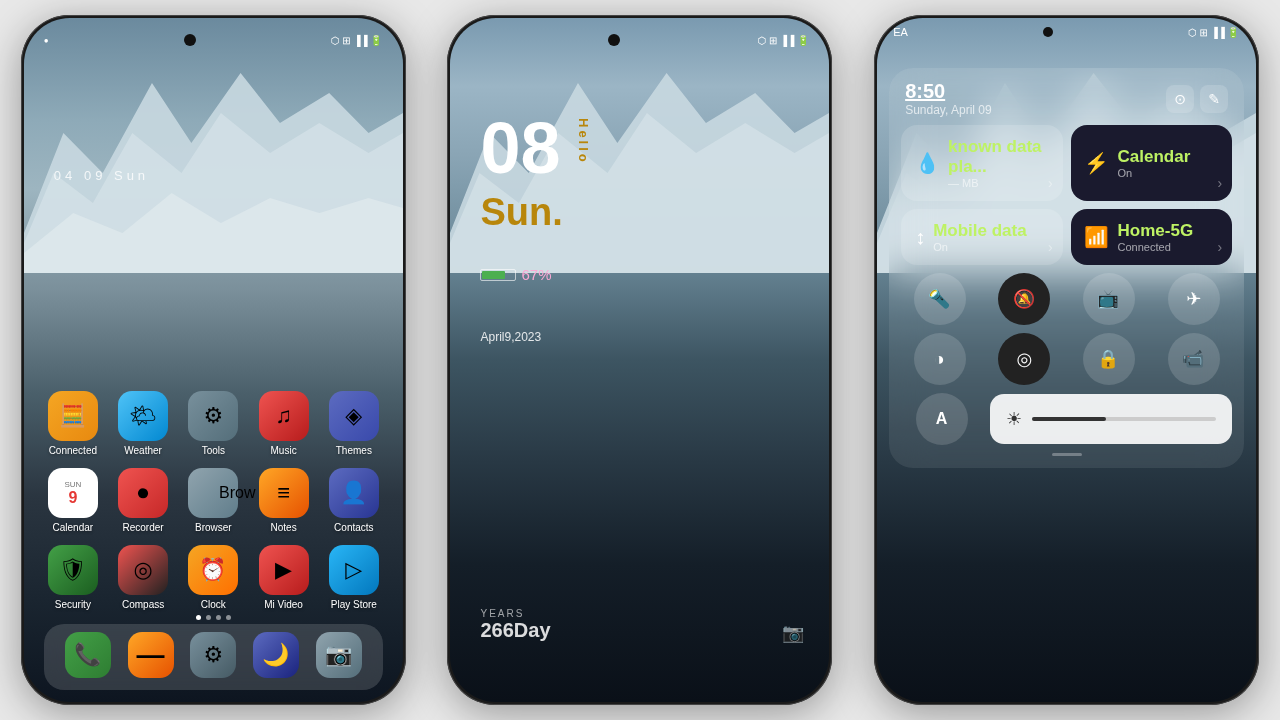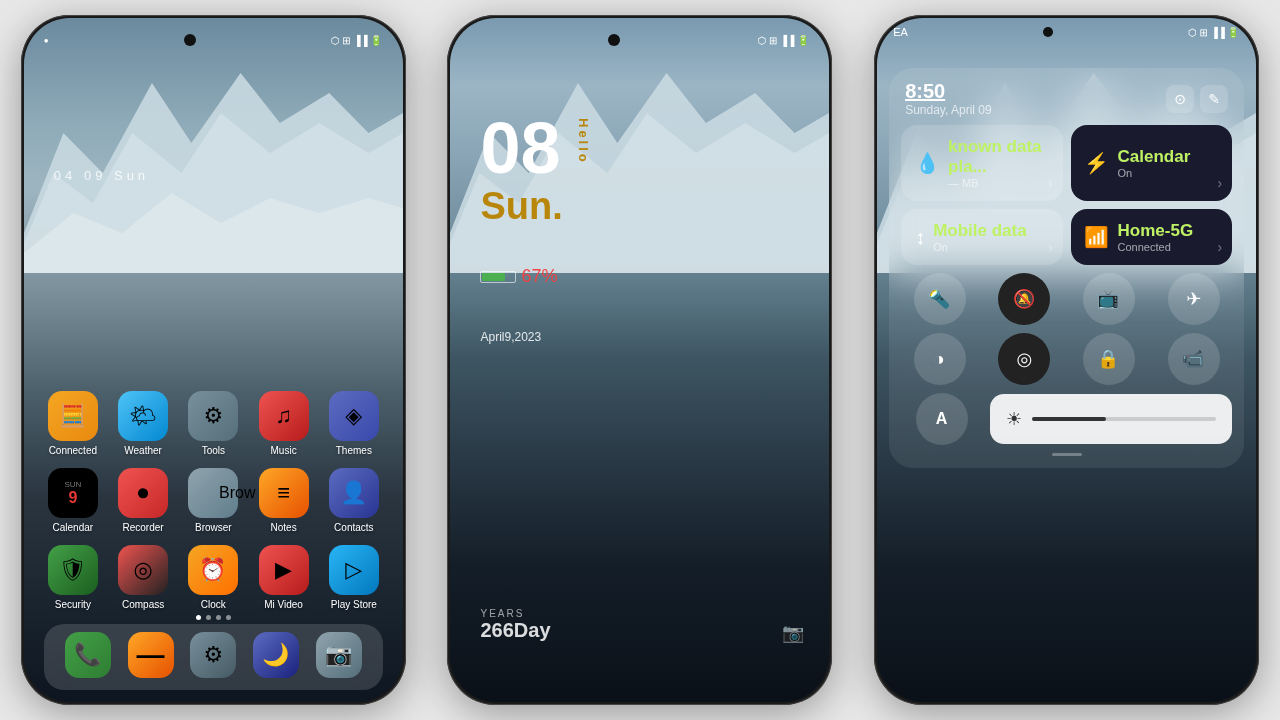--- a/index.html
+++ b/index.html
@@ -199,29 +199,29 @@
       color: #b8860b;
       writing-mode: vertical-rl;
       font-weight: 600;
       letter-spacing: 3px;
     }
 
     .widget-sun {
       font-size: 38px;
       font-weight: 900;
       color: #b8860b;
-      margin-top: 6px;
+      margin-top: 12px;
     }
 
     .phone2-battery {
       position: absolute;
       top: 248px;
       left: 30px;
-      color: #ef4444;
-      font-size: 18px;
+      color: #f9a8d4;
+      font-size: 15px;
       display: flex;
       align-items: center;
       gap: 5px;
     }
 
     .battery-bar {
       width: 36px; height: 12px;
       border: 1.5px solid rgba(255,255,255,0.6);
       border-radius: 2px;
       position: relative;
@@ -541,21 +541,21 @@
           <span class="app-label">Music</span>
         </div>
         <div class="app-icon">
           <div class="app-icon-img icon-themes">◈</div>
           <span class="app-label">Themes</span>
         </div>
       </div>
 
       <div class="app-row">
         <div class="app-icon">
-          <div class="app-icon-img icon-calendar" style="background:#000000; font-size:16px; font-weight:700; color:#e53935; flex-direction:column; gap:0;">
+          <div class="app-icon-img icon-calendar" style="background:#ffffff; font-size:16px; font-weight:700; color:#e53935; flex-direction:column; gap:0;">
             <span style="font-size:8px;color:#777;font-weight:400;">SUN</span>9
           </div>
           <span class="app-label">Calendar</span>
         </div>
         <div class="app-icon">
           <div class="app-icon-img icon-recorder">⏺</div>
           <span class="app-label">Recorder</span>
         </div>
         <div class="app-icon">
           <div class="app-icon-img icon-browser" style="font-size:16px;">Brow</div>

